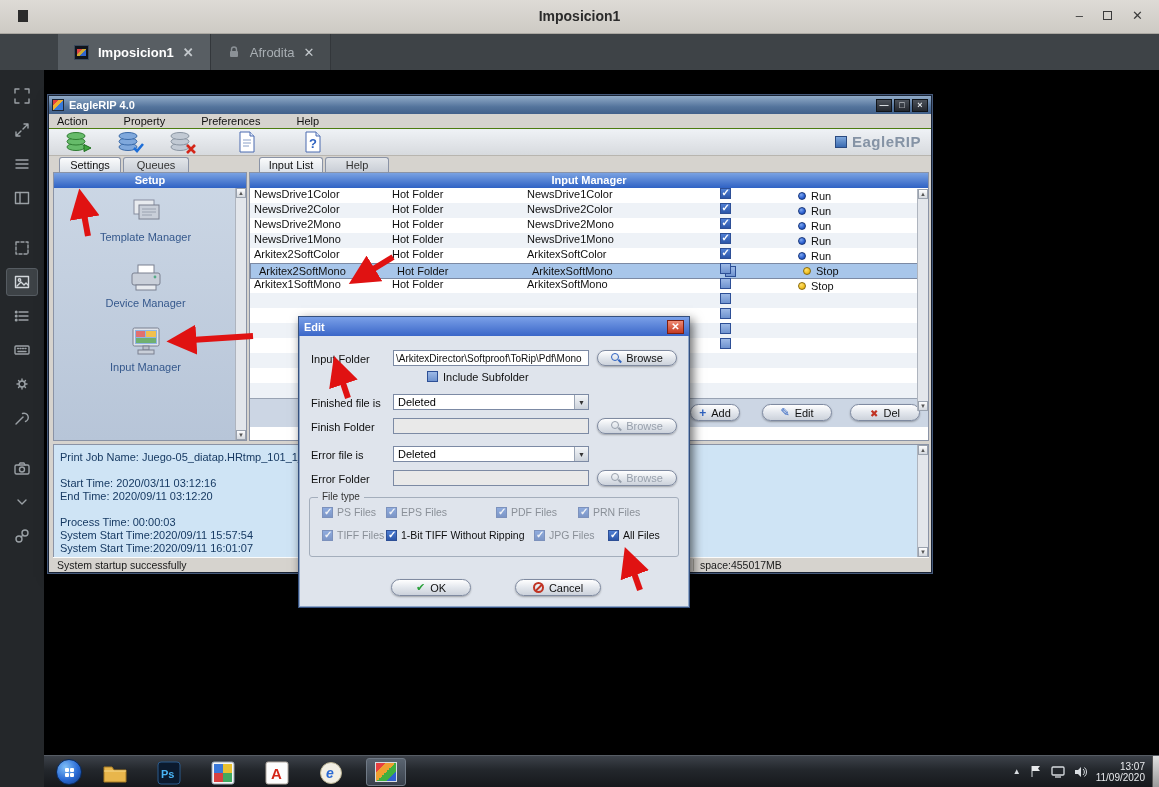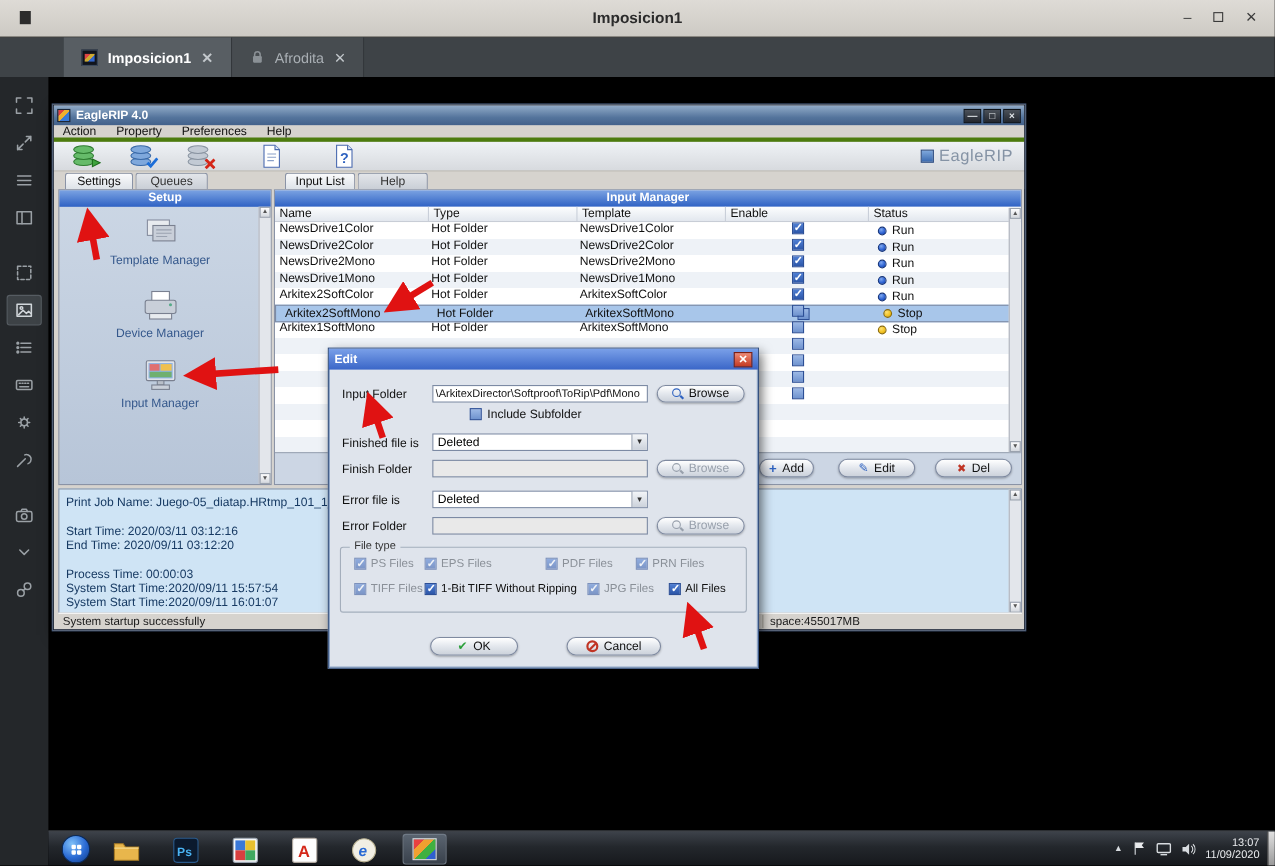--- a/index.html
+++ b/index.html
@@ -29,26 +29,26 @@
 .sb.gap{margin-top:16px}
 
 #desktop{position:absolute;left:44px;top:70px;right:0;bottom:0;background:#000}
 
 
 #erip{position:absolute;left:48px;top:95px;width:884px;height:478px;background:#d6d3ce;border:1px solid #1a2436;box-shadow:0 0 0 1px #45597a,3px 4px 12px rgba(0,0,0,.8);z-index:5;font-size:11px}
 #erip-title{height:18px;background:linear-gradient(180deg,#91abc8,#54749c 60%,#42608a);display:flex;align-items:center;gap:5px;padding:0 3px;color:#fff;font-weight:bold;font-size:11px}
 .erip-ico{width:12px;height:12px;background:linear-gradient(135deg,#e04040 0 30%,#f0b030 30% 55%,#3a7ad8 55% 100%);border:1px solid #1c2636}
 #erip-title .btns{margin-left:auto;display:flex}
 .tbtn{width:16px;height:13px;margin-left:2px;background:linear-gradient(#4b515a,#23272e);border:1px solid #0f1318;color:#e2e6ea;font-size:9px;display:flex;align-items:center;justify-content:center}
-#erip-menu{height:15px;display:flex;gap:18px;align-items:center;padding-left:8px;background:#d6d3ce;border-bottom:4px solid #4d7c0f;color:#101010}
+#erip-menu{height:15px;display:flex;gap:36px;align-items:center;padding-left:8px;background:#d6d3ce;border-bottom:1px solid #4d7c0f;color:#101010}
 #erip-tools{position:relative;height:27px;display:flex;align-items:center;padding-left:16px;background:linear-gradient(#eff2f6,#d7dade);border-bottom:1px solid #b8b5af}
 .tool{width:27px;height:24px;margin-right:25px;display:flex;align-items:center;justify-content:center}
 #logo{position:absolute;right:10px;top:4px;display:flex;align-items:center;gap:5px}
 #logo .mark{width:12px;height:12px;background:linear-gradient(#7fa8dc,#3a6ab0);border:1px solid #2a4a80}
-#logo .word{font-size:15px;font-weight:normal;color:#8593a5;letter-spacing:.5px}
+#logo .word{font-size:15px;font-weight:bold;color:#8593a5;letter-spacing:.5px}
 #erip-tabs{position:relative;height:16px;background:#d6d3ce}
 .ntab{position:absolute;top:1px;height:15px;border:1px solid #8a93a6;border-bottom:none;border-radius:3px 3px 0 0;display:flex;align-items:center;justify-content:center;font-size:11px;background:linear-gradient(#fafbfc,#dde2e8);color:#101010}
 .ntab.inactive{background:linear-gradient(#e3e6ea,#c9ced6);color:#333}
 
 #erip-main{position:absolute;left:4px;top:76px;width:876px;height:269px;display:flex}
 #setup{width:194px;margin-right:2px;position:relative;border:1px solid #8a93a6;background:linear-gradient(180deg,#ccd7e5,#b7c5d8)}
 .phdr{height:15px;background:linear-gradient(#7aa2e2,#2f62c4);color:#fff;font-weight:bold;text-align:center;line-height:15px;font-size:11px}
 .setup-item{position:absolute;left:0;width:183px;display:flex;flex-direction:column;align-items:center;gap:2px}
 .setup-item .lab{font-size:11px;color:#35588c}
 .vscroll{position:absolute;right:0;width:11px;background:#e3e6eb;border-left:1px solid #aeb4be;display:flex;flex-direction:column;justify-content:space-between;align-items:center;font-size:6px;color:#555}
@@ -355,27 +355,20 @@
           <span class="lab">Input Manager</span>
         </div>
         <div class="vscroll" style="top:15px;bottom:0">
           <span>▲</span>
           <span>▼</span>
         </div>
       </div>
 
       <div id="impanel">
         <div class="phdr">Input Manager</div>
-        <div id="colhead">
-          <span class="hc" style="width:140px">Name</span>
-          <span class="hc" style="width:135px">Type</span>
-          <span class="hc" style="width:135px">Template</span>
-          <span class="hc" style="width:130px">Enable</span>
-          <span class="hc" style="width:125px;border-right:none">Status</span>
-        </div>
         <div id="tbody">
           <div class="trow">
             <div class="c name">NewsDrive1Color</div>
               <div class="c type">Hot Folder</div>
               <div class="c tmpl">NewsDrive1Color</div>
               <div class="c enable">
                 <span class="cb checked"></span>
               </div>
               <div class="c status">
                 <span class="dot run"></span>

